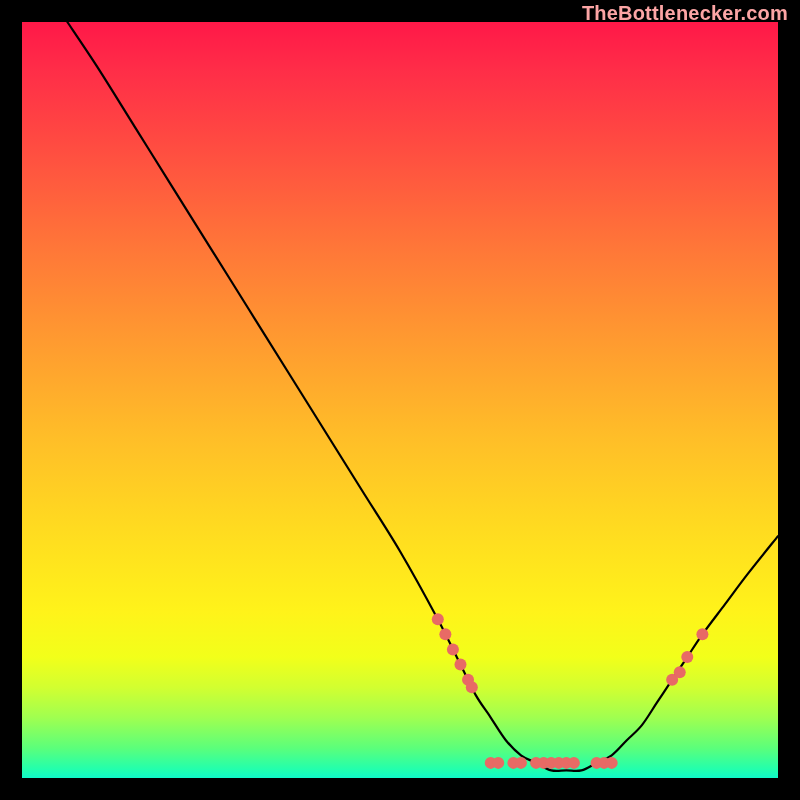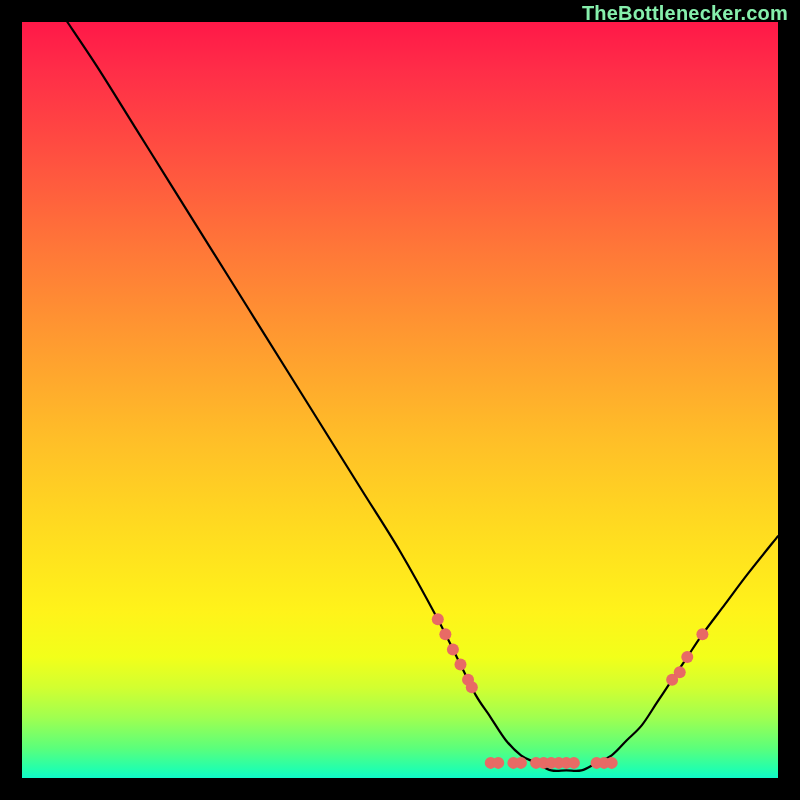--- a/index.html
+++ b/index.html
@@ -31,21 +31,21 @@
       #a0ff50 92%,
       #5cff7a 96%,
       #1fffb0 99%,
       #10f8c8 100%
     );
   }
   .watermark {
     position: absolute;
     top: 2px;
     right: 12px;
-    color: #86efac;
+    color: #fca5a5;
     font-size: 20px;
     font-weight: 600;
     letter-spacing: 0.2px;
     user-select: none;
   }
   svg.curve {
     position: absolute;
     left: 0;
     top: 0;
     width: 756px;

